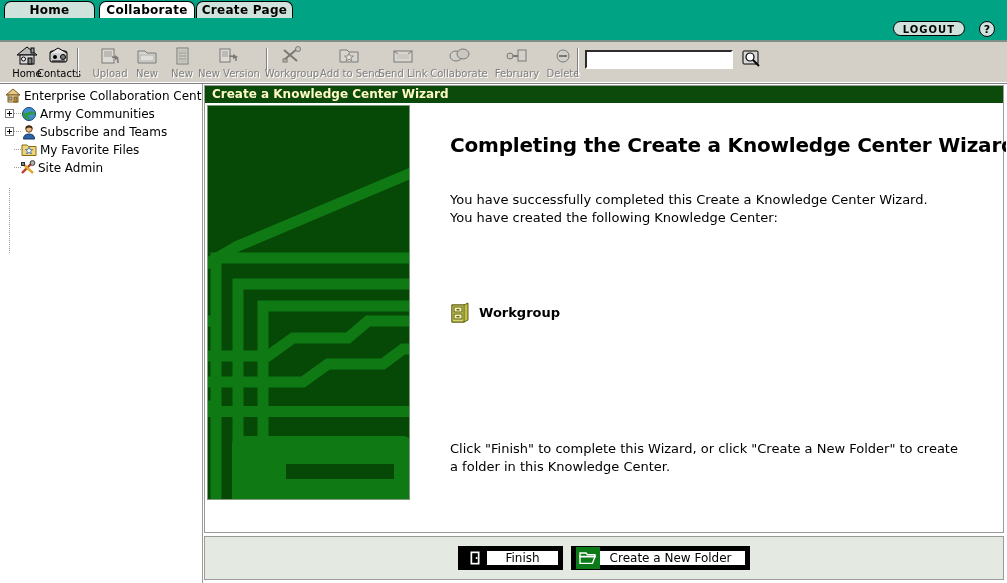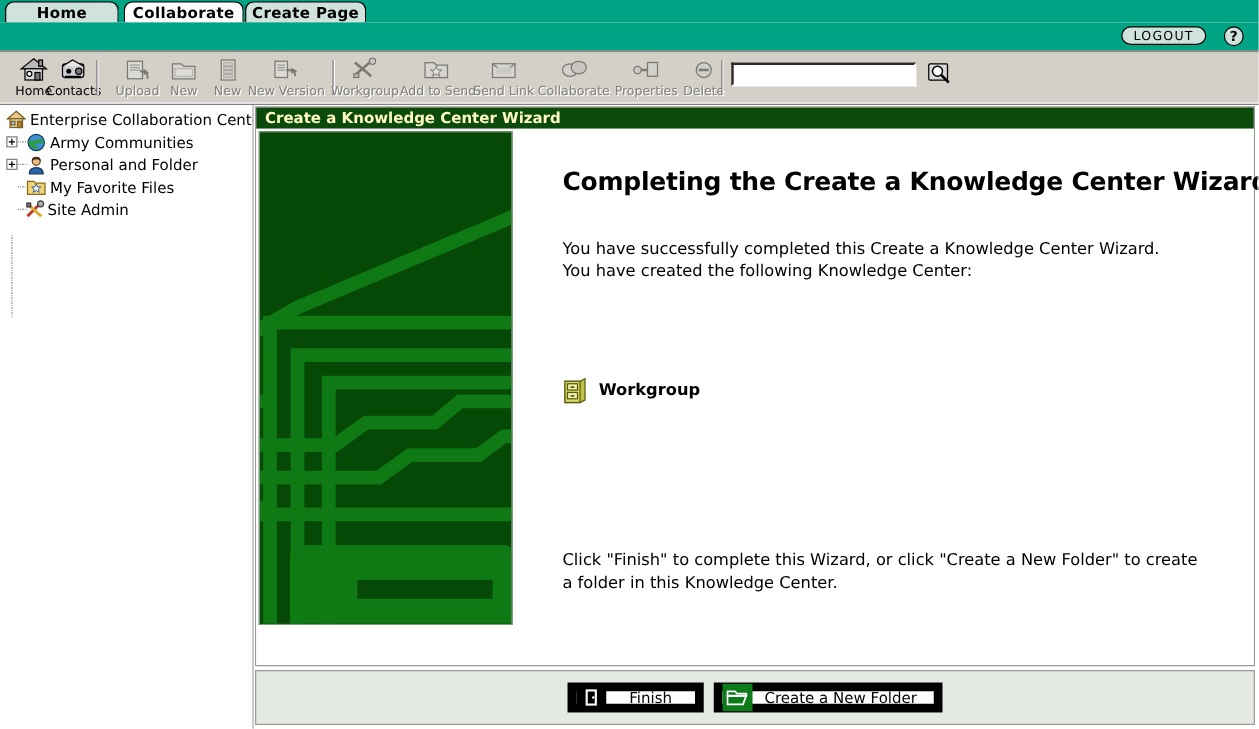--- a/index.html
+++ b/index.html
@@ -42,21 +42,21 @@
   }
   .titlebar .title{
     position:absolute;left:5px;top:3px;
     font-size:13px;font-weight:bold;color:#ffffff;
     white-space:nowrap;
   }
   .logout{
     position:absolute;right:42px;top:3px;
     height:15px;padding:0 9px;
     background:#cfe3dc;border:1px solid #000;border-radius:9px;
-    font-size:10px;font-weight:normal;letter-spacing:1px;
+    font-size:10px;font-weight:bold;letter-spacing:1px;
     line-height:15px;color:#000;
     box-sizing:border-box;
   }
   .helpbtn{
     position:absolute;right:12px;top:3px;
     width:16px;height:16px;border-radius:50%;
     background:#cfe3dc;border:1px solid #000;
     font-size:11px;font-weight:bold;text-align:center;line-height:15px;
     box-sizing:border-box;
   }
@@ -202,21 +202,21 @@
     box-sizing:border-box;
   }
   .btnrow{
     position:absolute;left:0;top:0;width:100%;height:100%;
     display:flex;align-items:center;justify-content:center;gap:8px;
   }
   .wbtn{
     display:flex;align-items:center;
     height:24px;
     background:#ffffff;
-    border:7px solid #000000;
+    border:5px solid #000000;
     box-sizing:border-box;
     font-size:12px;
     cursor:default;
   }
   .wbtn .bico{
     width:24px;height:22px;flex:0 0 24px;
     display:flex;align-items:center;justify-content:center;
   }
   .wbtn.finish .bico{background:#000000;}
   .wbtn.newfolder .bico{background:#0c7a18;}
@@ -372,21 +372,21 @@
     </div>
 
     <div class="tbtn dis" style="left:488px;width:58px">
       <span class="ico">
         <svg width="24" height="22" viewBox="0 0 24 22">
           <rect x="13" y="5" width="8" height="11" fill="#d0d0d0" stroke="#000"></rect>
           <circle cx="5" cy="11" r="3" fill="#c4c4c4" stroke="#000"></circle>
           <line x1="8" y1="11" x2="13" y2="11" stroke="#000" stroke-width="2"></line>
         </svg>
       </span>
-      <span class="lbl" style="width:58px">Properties</span>
+      <span class="lbl" style="width:58px">February</span>
     </div>
 
     <div class="tbtn dis" style="left:540px;width:46px">
       <span class="ico">
         <svg width="24" height="22" viewBox="0 0 24 22">
           <circle cx="12" cy="11" r="6" fill="#cfcfcf" stroke="#000"></circle>
           <line x1="8" y1="11" x2="16" y2="11" stroke="#000" stroke-width="2"></line>
         </svg>
       </span>
       <span class="lbl" style="width:46px">Delete</span>
@@ -436,21 +436,21 @@
     <div class="treerow" style="top:39px">
       <span class="plusbox"></span>
       <span class="dotline"></span>
       <span class="ticon" style="left:21px">
         <svg width="16" height="16" viewBox="0 0 16 16">
           <circle cx="8" cy="5" r="3.2" fill="#e8b98a" stroke="#6b4a20"></circle>
           <path d="M8 1.6 q4 0 3.4 3.4 q-1 -1.6 -3.4 -1.6 q-2.4 0 -3.4 1.6 q-.6 -3.4 3.4 -3.4z" fill="#3a2a10"></path>
           <path d="M2.5 15 q0 -5 5.5 -5 t5.5 5 z" fill="#2b63a8" stroke="#16355c"></path>
         </svg>
       </span>
-      <span class="txt" style="left:40px">Personal and Folder</span>
+      <span class="txt" style="left:40px">Subscribe and Teams</span>
     </div>
 
     <div class="treerow" style="top:57px">
       <span class="dotline"></span>
       <span class="ticon" style="left:21px">
         <svg width="16" height="16" viewBox="0 0 16 16">
           <path d="M1 3 h5 l1.5 1.5 h7.5 v9 h-14 z" fill="#f0d477" stroke="#8a6a14"></path>
           <path d="M8 5.2 l1.1 2.4 h2.5 l-2 1.8 .8 2.5 -2.4-1.5 -2.4 1.5 .8-2.5 -2-1.8 h2.5 z" fill="#ffffff" stroke="#2b63a8" stroke-width=".8"></path>
         </svg>
       </span>

